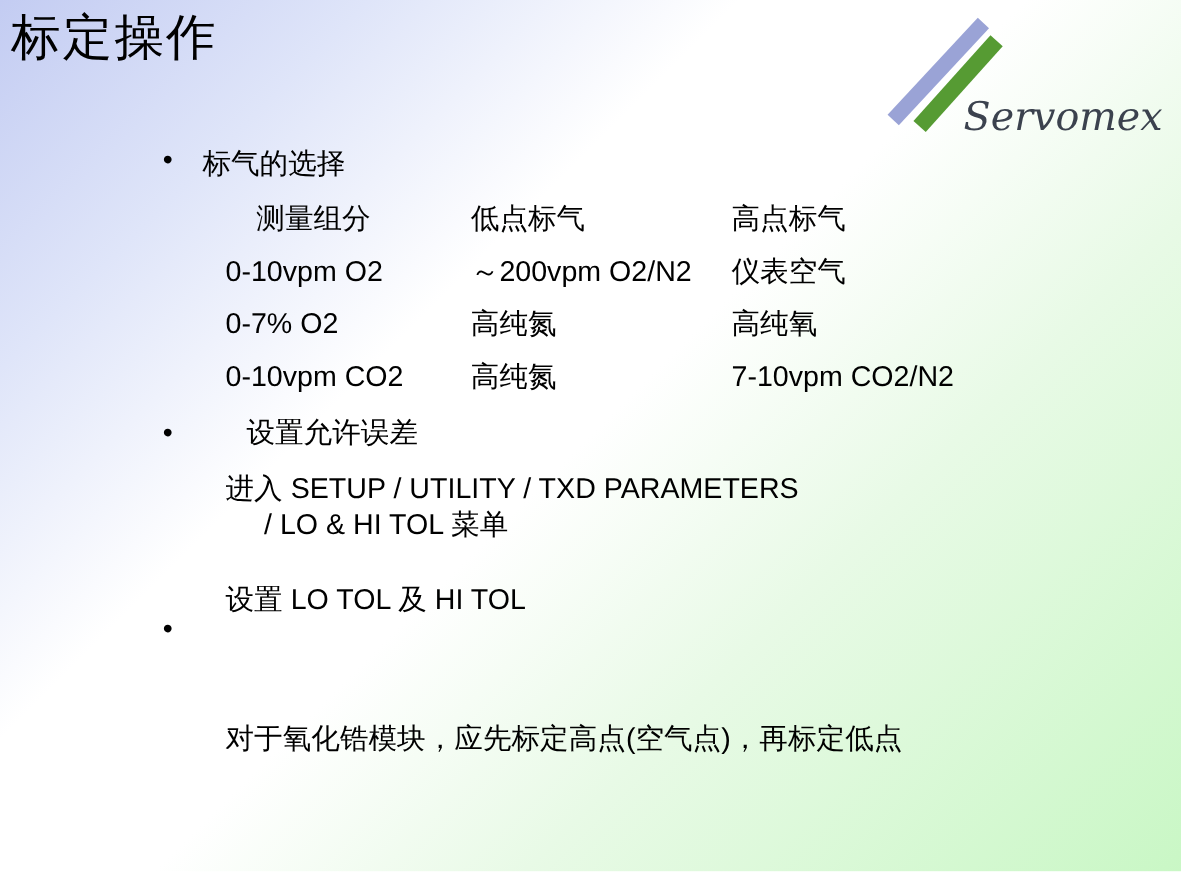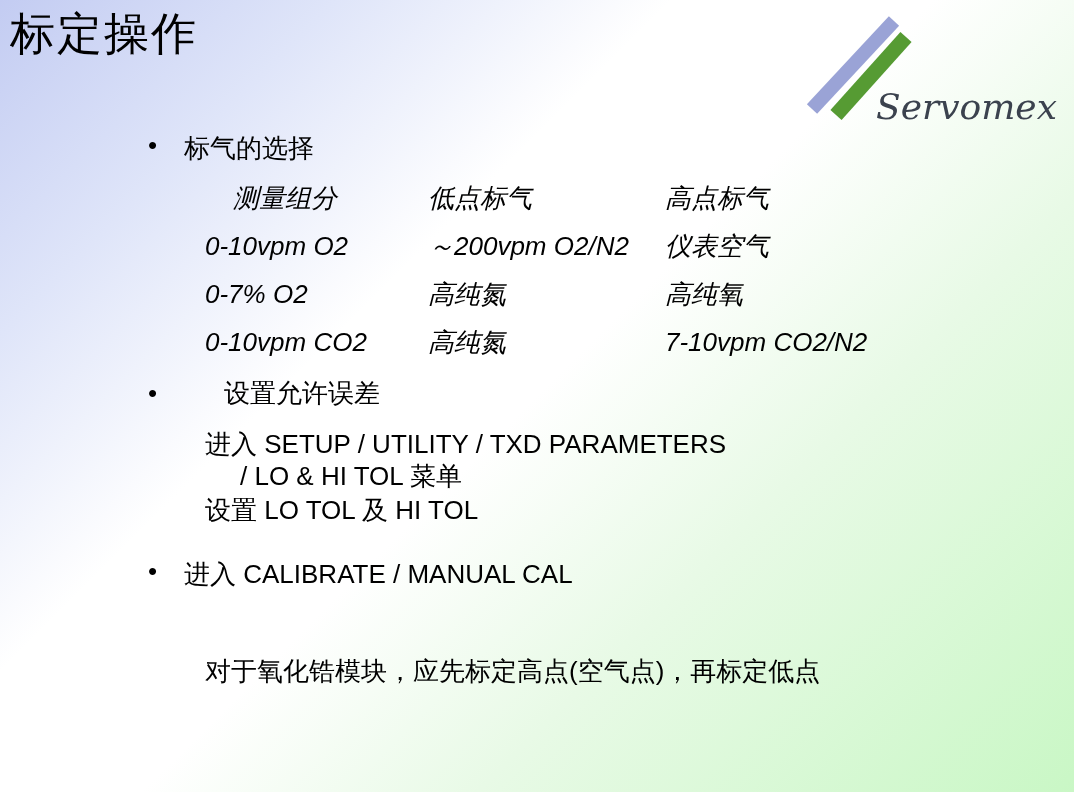--- a/index.html
+++ b/index.html
@@ -43,33 +43,33 @@
     left: 148px;
     font-size: 26px;
     line-height: 30px;
   }
   .b1-label { left: 184px; top: 133px; }
   .b2-label { left: 184px; top: 378px; margin-left: 40px; }
   .b3-label { left: 184px; top: 559px; }
   .dot1 { top: 130px; }
   .dot2 { top: 378px; }
   .dot3 { top: 556px; }
-  .trow { position: absolute; left: 0; top: 0; width: 1074px; height: 30px; font-style: italic; }
+  .trow { position: absolute; left: 0; top: 0; width: 1074px; height: 30px; }
   .trow span { position: absolute; white-space: nowrap; font-size: 26px; line-height: 30px; }
   .c1h { left: 233px; }
   .c1  { left: 205px; }
   .c2  { left: 428px; }
   .c3  { left: 665px; }
   .r-head { top: 183px; }
   .r-1 { top: 231px; }
   .r-2 { top: 279px; }
   .r-3 { top: 327px; }
   .sub1 { left: 205px; top: 429px; }
   .sub2 { left: 240px; top: 461px; }
-  .sub3 { left: 205px; top: 495px; }
+  .sub3 { left: 205px; top: 530px; }
   .cal1 { left: 205px; top: 608px; }
   .cal2 { left: 205px; top: 656px; }
 </style>
 </head>
 <body>
 
 <div class="slide">
 
   <div class="title">标定操作</div>
 
@@ -105,16 +105,15 @@
     <span class="c3">7-10vpm CO2/N2</span>
   </div>
 
   <span class="bullet-dot dot2">•</span>
   <div class="line b2-label">设置允许误差</div>
   <div class="line sub2">/ LO &amp; HI TOL 菜单</div>
   <div class="line sub1">进入 SETUP / UTILITY / TXD PARAMETERS</div>
   <div class="line sub3">设置 LO TOL 及 HI TOL</div>
 
   <span class="bullet-dot dot3">•</span>
-  <div class="line b3-label">进入 CALIBRATE / MANUAL CAL</div>
   <div class="line cal2">对于氧化锆模块，应先标定高点(空气点)，再标定低点</div>
 
 </div>
 
 </body></html>

